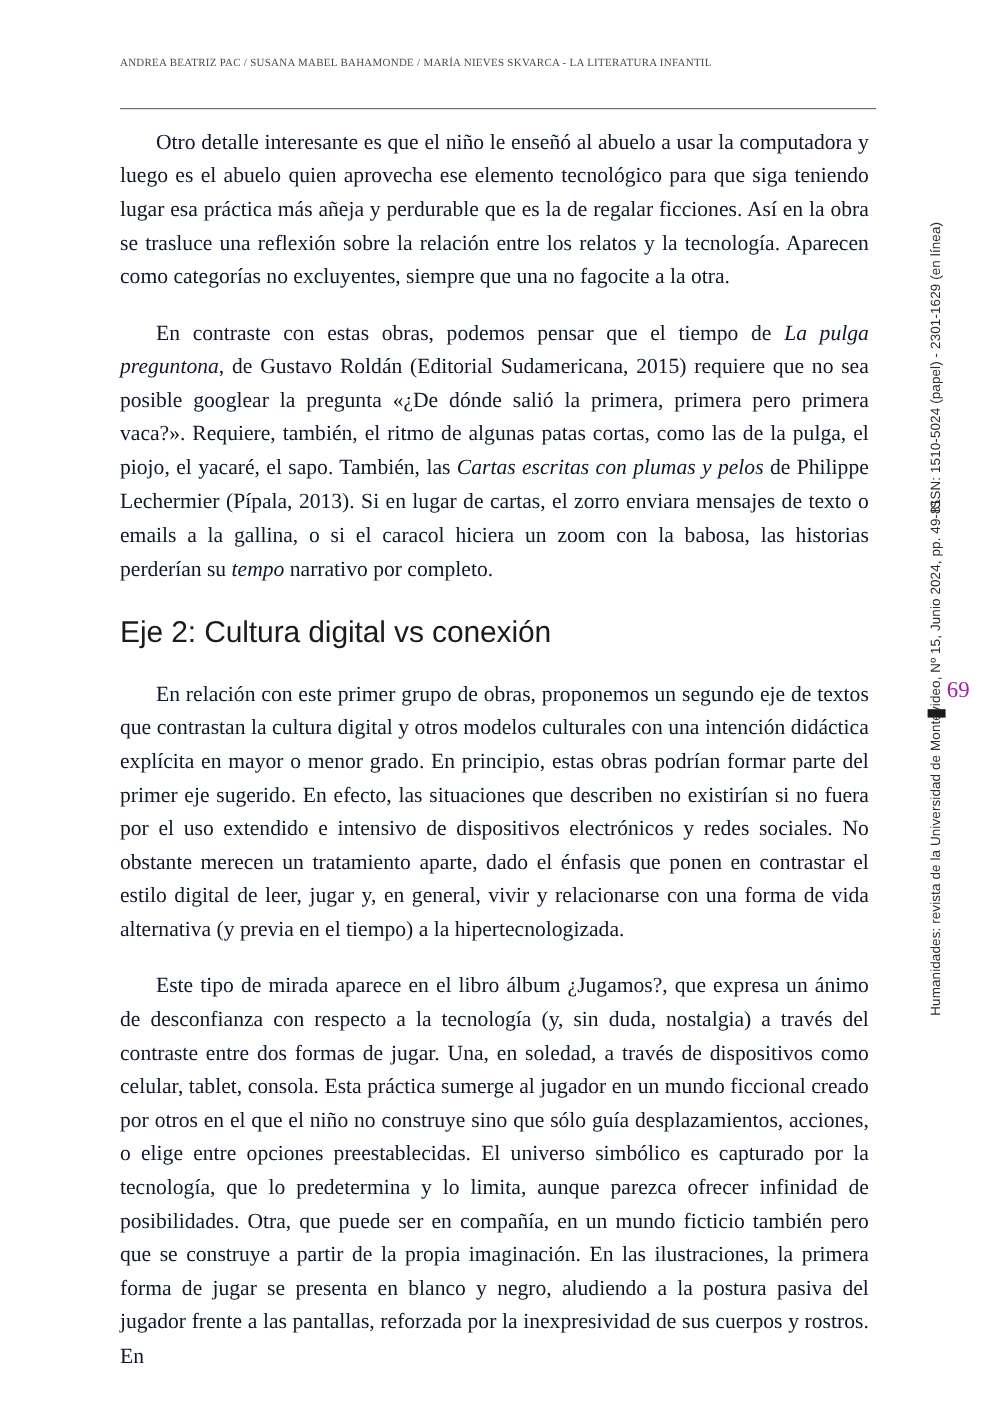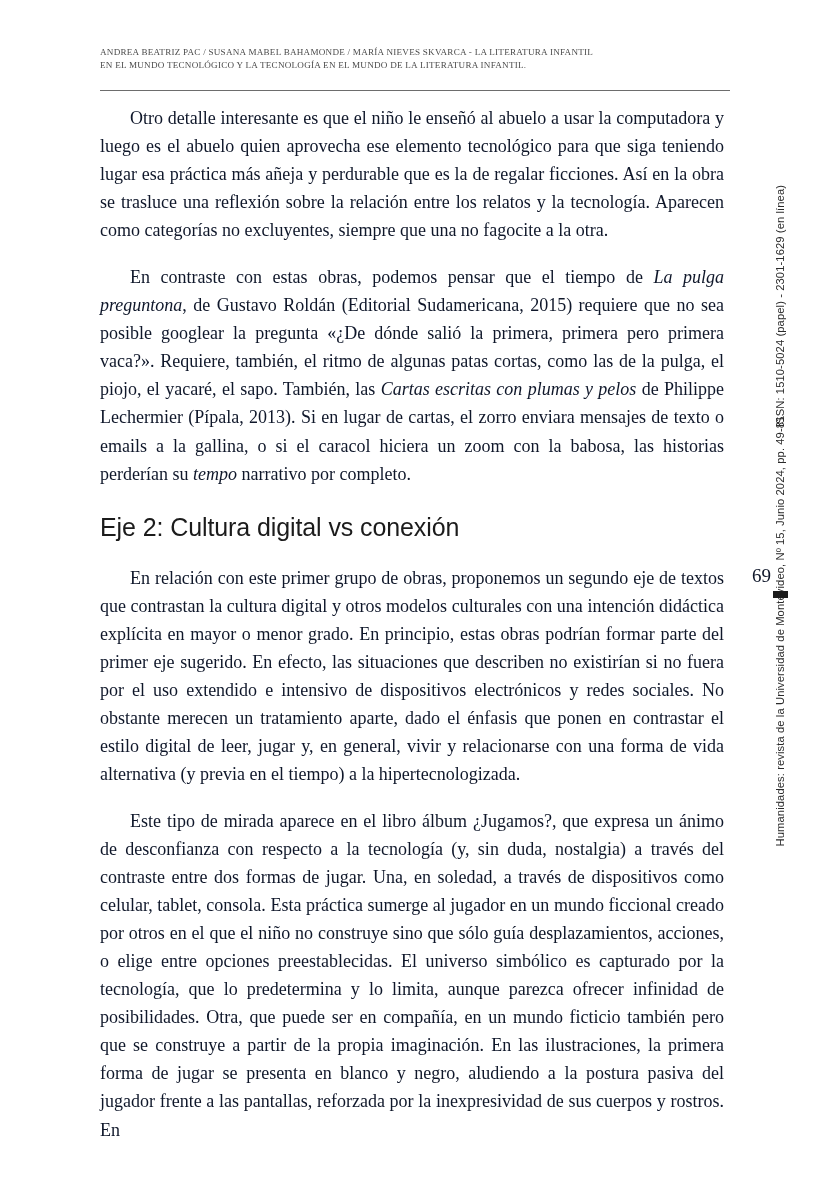--- a/index.html
+++ b/index.html
@@ -109,43 +109,42 @@
     top: 625px;
     font-size: 11.2px;
     letter-spacing: 0.1px;
     transform: translateX(-50%) rotate(-90deg);
   }
   .folio {
     position: absolute;
     left: 0;
     width: 56px;
     top: 565px;
-    text-align: left;
+    text-align: right;
     font-family: "Liberation Serif", serif;
     font-size: 19px;
-    color: #0f172a;
+    color: #a21caf;
   }
   .folio-mark {
     position: absolute;
     left: 50%;
     top: 591px;
     width: 15px;
     height: 7px;
     margin-left: -7px;
     background: #1b1b1b;
   }
 </style>
 </head>
 <body>
 
 <div class="page">
 
   <div class="running-head">
     <span class="rh-line">ANDREA BEATRIZ PAC / SUSANA MABEL BAHAMONDE  / MARÍA NIEVES SKVARCA - LA LITERATURA INFANTIL</span>
-    <span class="rh-line">EN EL MUNDO TECNOLÓGICO Y LA TECNOLOGÍA EN EL MUNDO DE LA LITERATURA INFANTIL.</span>
   </div>
 
   <div class="head-rule"></div>
 
   <div class="column">
 
     <p class="body-par">Otro detalle interesante es que el niño le enseñó al abuelo a usar la computadora y luego es el abuelo quien aprovecha ese elemento tecnológico para que siga teniendo lugar esa práctica más añeja y perdurable que es la de regalar ficciones. Así en la obra se trasluce una reflexión sobre la relación entre los relatos y la tecnología. Aparecen como categorías no excluyentes, siempre que una no fagocite a la otra.</p>
 
     <div class="par-gap"></div>
 

